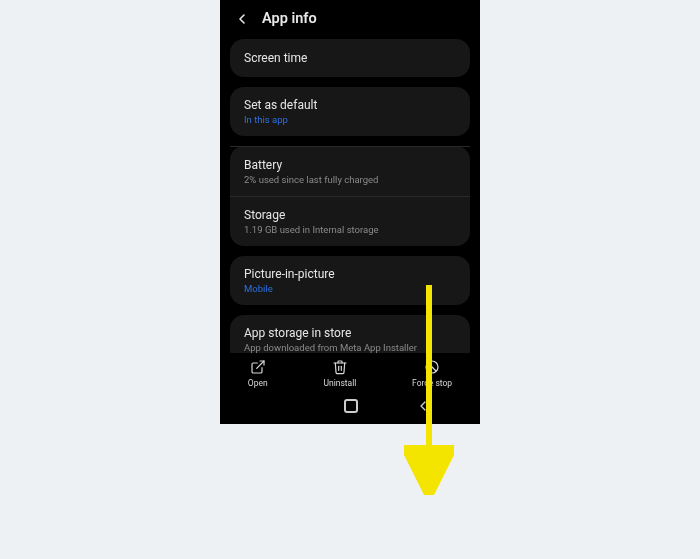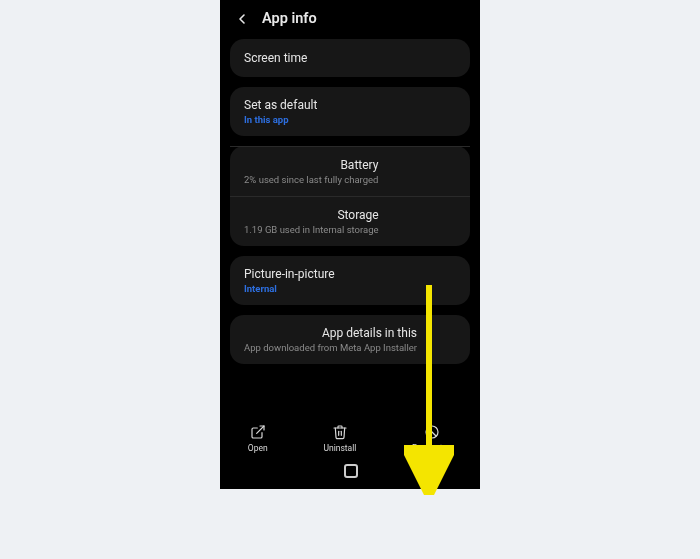--- a/index.html
+++ b/index.html
@@ -8,21 +8,21 @@
     height: 559px;
     background: #eef1f4;
     font-family: -apple-system, BlinkMacSystemFont, "Segoe UI", Roboto, sans-serif;
     display: flex;
     justify-content: center;
     align-items: flex-start;
     position: relative;
   }
   .phone {
     width: 260px;
-    height: 489px;
+    height: 424px;
     background: #000;
     color: #e8e8e8;
     display: flex;
     flex-direction: column;
     position: relative;
     overflow: hidden;
   }
   .header {
     display: flex;
     align-items: center;
@@ -41,23 +41,23 @@
     border-radius: 14px;
     margin-bottom: 10px;
   }
   .row {
     padding: 11px 14px;
     display: flex;
     justify-content: space-between;
     align-items: center;
   }
   .row .labels { display: flex; flex-direction: column; gap: 2px; }
-  .row .main { font-size: 12px; color: #e6e6e6; text-align: right; }
+  .row .main { font-size: 12px; color: #e6e6e6; }
   .row .sub { font-size: 9.5px; color: #8a8a8a; }
-  .row .sub.blue { color: #2d6fe0; font-weight: bold; }
+  .row .sub.blue { color: #2d6fe0; }
   .row.divided { border-top: 1px solid #2a2a2a; }
   .row.single { padding-top:12px; padding-bottom:12px; }
   .section-label {
     font-size: 10px;
     color: #8a8a8a;
     padding: 4px 14px 6px;
   }
   .toggle {
     width: 30px; height: 16px; border-radius: 8px;
     background: #2d6fe0;
@@ -151,29 +151,29 @@
           <span class="main">Storage</span>
           <span class="sub">1.19 GB used in Internal storage</span>
         </div>
       </div>
     </div>
 
     <div class="card">
       <div class="row">
         <div class="labels">
           <span class="main">Picture-in-picture</span>
-          <span class="sub blue">Internal</span>
+          <span class="sub blue">Mobile</span>
         </div>
       </div>
     </div>
 
     <div class="card">
       <div class="row">
         <div class="labels">
-          <span class="main">App details in this</span>
+          <span class="main">App storage in store</span>
           <span class="sub">App downloaded from Meta App Installer</span>
         </div>
       </div>
     </div>
 
   </div>
 
   <div class="bottom-actions">
     <div class="action-btn">
       <span class="icn">

